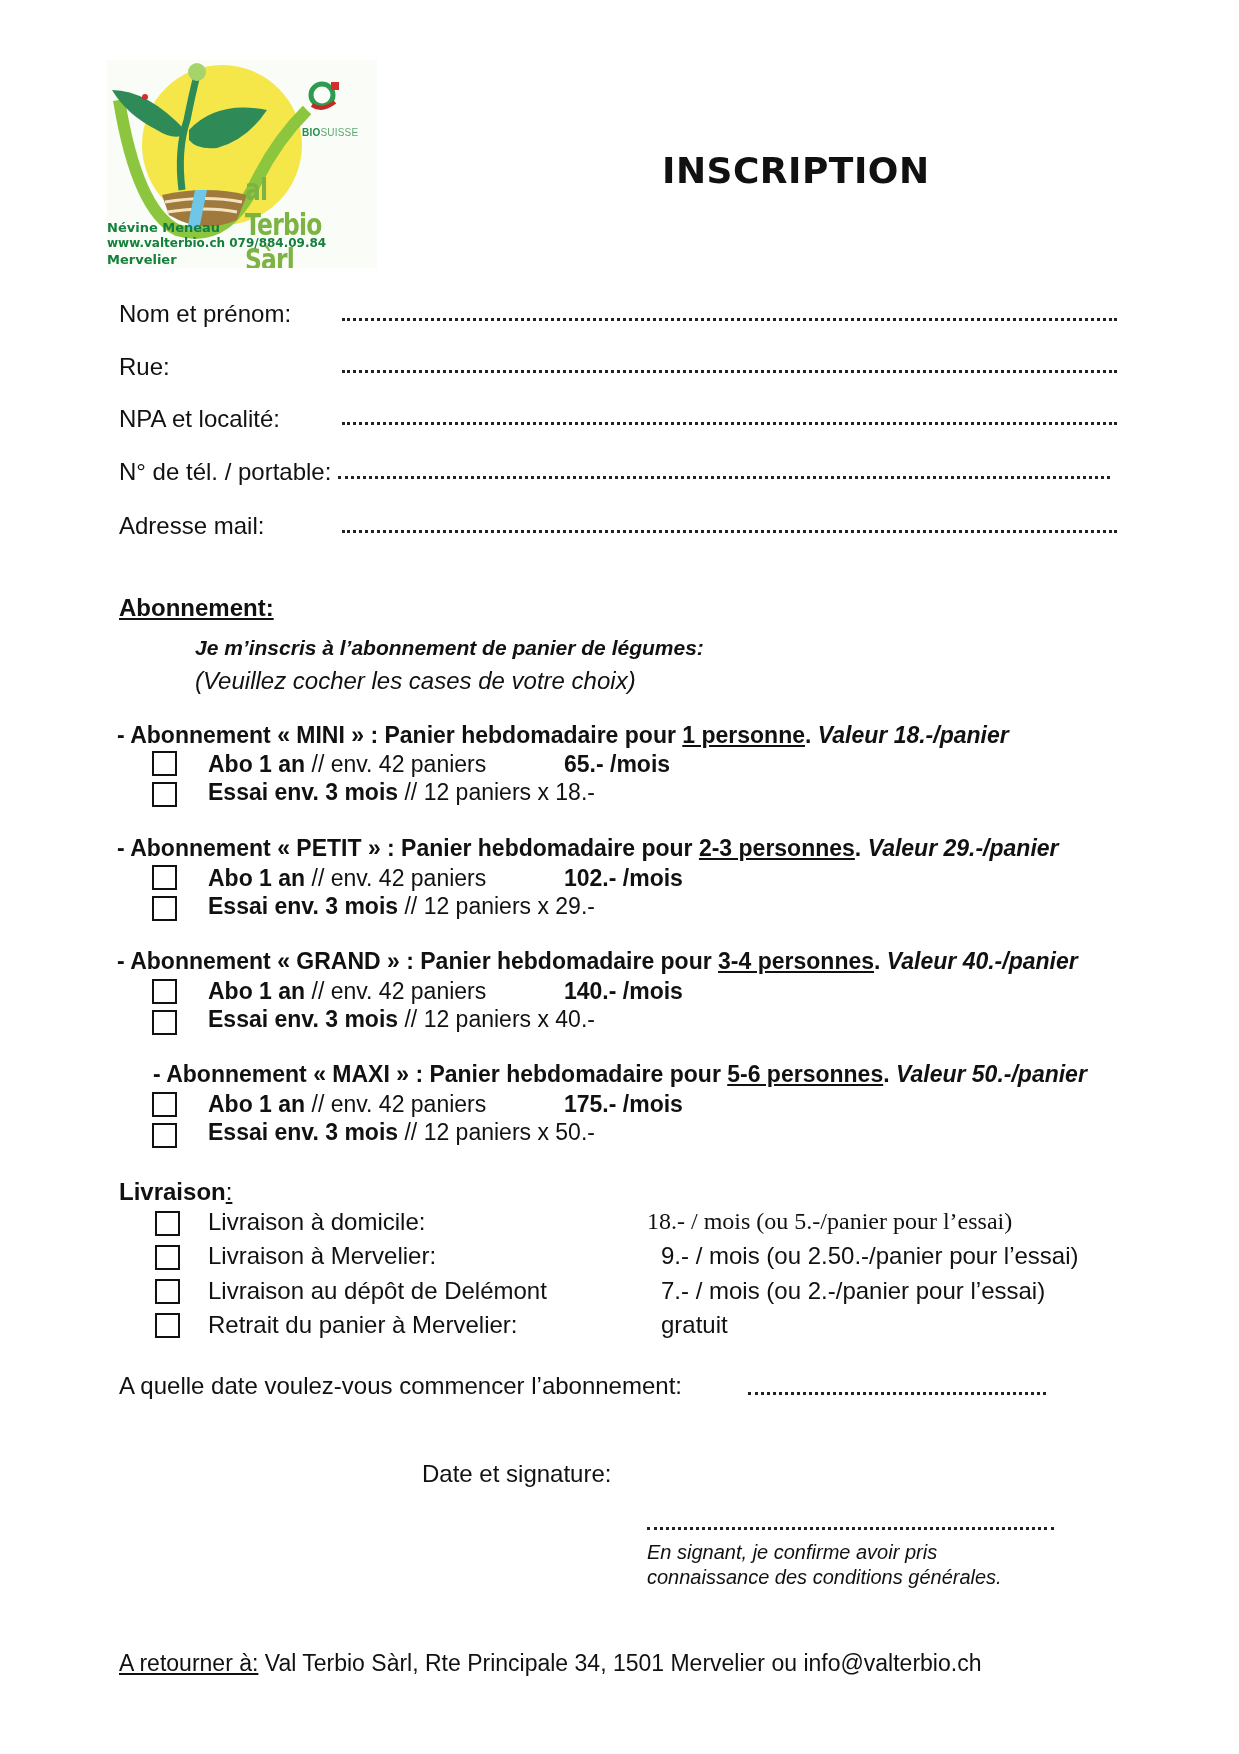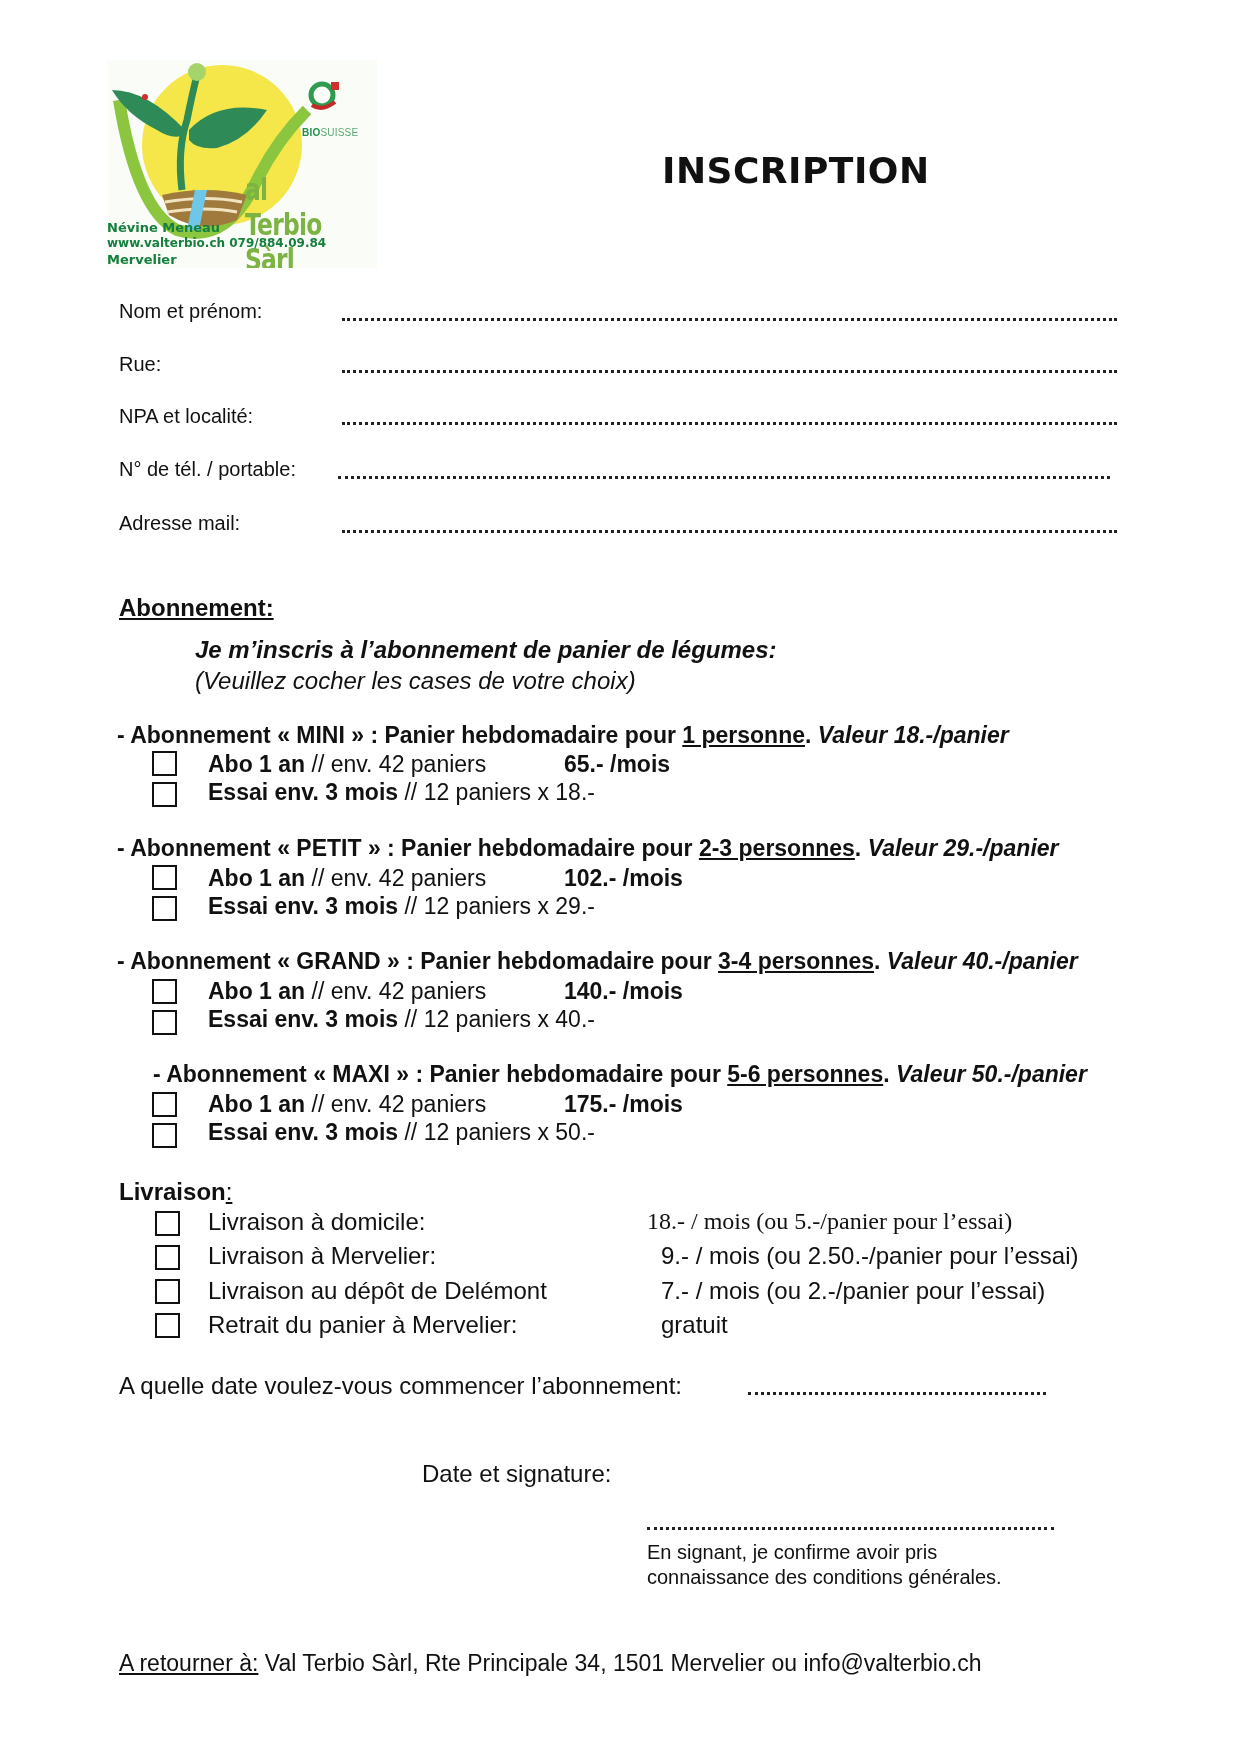--- a/index.html
+++ b/index.html
@@ -13,38 +13,38 @@
   .logo .brand { position:absolute; left:138px; top:112px; font-family:"DejaVu Sans", sans-serif; font-weight:bold;
                  color:#7cb342; font-size:30px; letter-spacing:-1px; transform:scaleX(0.78); transform-origin:left top; }
   .logo .sub { position:absolute; width:270px; color:#15803d; font-weight:bold;
                font-family:"DejaVu Sans", sans-serif; }
   .logo .bio { position:absolute; left:195px; top:67px; font-size:10px; font-weight:bold; color:#1f8f4a; letter-spacing:0.2px; }
   .logo .bio span { color:#5aa870; font-weight:normal; }
 
   .title { position:absolute; left:662px; top:150px; font-family:"DejaVu Sans", sans-serif; font-weight:bold;
            font-size:36px; letter-spacing:0.5px; color:#111; }
 
-  .lbl { font-size:20px; }
+  .lbl { font-size:24px; }
   .dots { position:absolute; border-bottom:3px dotted #222; height:0; }
 
   .h-section { font-weight:bold; font-size:24px; text-decoration:underline; }
-  .intro1 { font-weight:bold; font-style:italic; font-size:24px; }
+  .intro1 { font-weight:bold; font-style:italic; font-size:21px; }
   .intro2 { font-style:italic; font-size:24px; }
 
   .aboline { font-size:23px; font-weight:bold; }
   .aboline .u { text-decoration:underline;text-align:right; }
   .aboline .i { font-style:italic; }
   .opt { font-size:23px; }
   .opt b { font-weight:bold; }
   .price { font-size:23px; font-weight:bold; }
 
   .cb { position:absolute; width:21px; height:21px; border:2px solid #111; background:#fff; cursor:pointer; }
 
   .deliv { font-size:24px; }
-  .small { font-size:20px; }
+  .small { font-size:20px;font-style:italic; }
   .footer { font-size:23px; }
   .footer .u { text-decoration:underline; }
 </style>
 </head>
 <body>
 
 <div class="logo">
   <svg width="270" height="208" viewBox="0 0 270 208">
     <circle cx="115" cy="85" r="80" fill="#f5e64a"></circle>
     <path d="M12 40 Q30 150 70 170 Q120 185 150 120 Q170 80 200 50" fill="none" stroke="#8cc63f" stroke-width="12"></path>

